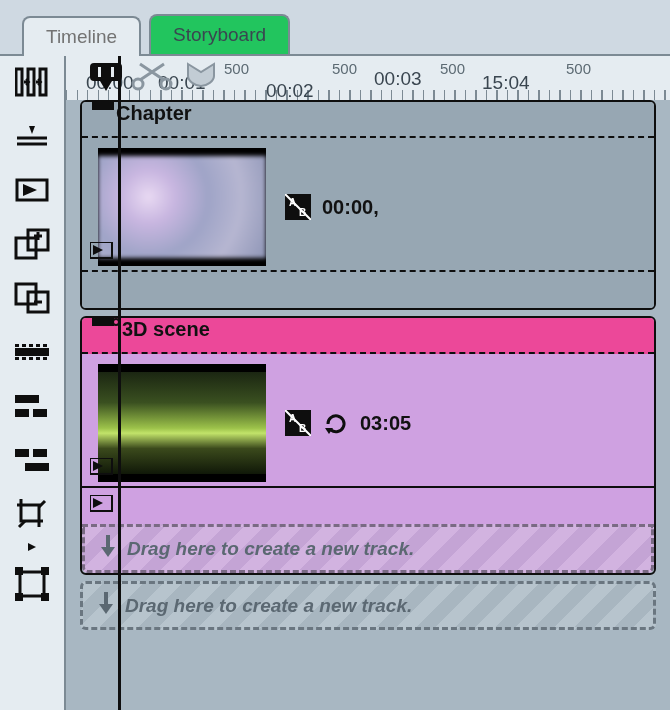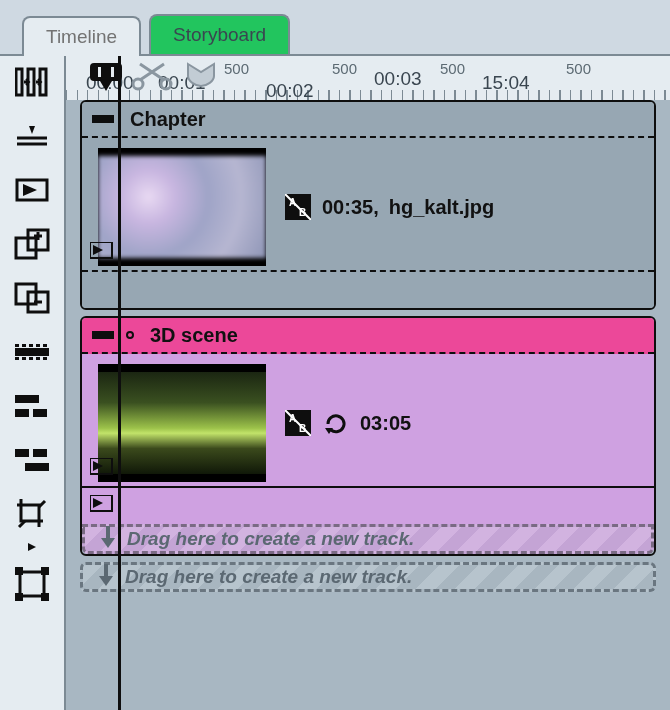--- a/index.html
+++ b/index.html
@@ -33,37 +33,37 @@
 
   
   .tracks{position:absolute;left:14px;right:14px;top:44px}
 
   .chapter{border:2px solid #0e0e0e;border-radius:6px;overflow:hidden;margin-bottom:6px}
   .chapter.blue .chap-head{background:#97a7b3}
   .chapter.blue .clip{background:#97a7b3}
   .chapter.purple .chap-head{background:#ec4899}
   .chapter.purple .clip,.chapter.purple .subtrack{background:#cfa1e1}
 
-  .chap-head{display:flex;align-items:center;gap:16px;height:36px;padding:0 10px;font-size:20px;font-weight:700;color:#111;border-bottom:2px dashed #0e0e0e}
+  .chap-head{display:flex;gap:2px;height:36px;padding:0 10px;font-size:20px;font-weight:700;color:#111;border-bottom:2px dashed #0e0e0e}
   .chap-head .collapse{width:22px;height:8px;background:#0e0e0e}
   .chap-head .hollow{display:inline-block;width:8px;height:8px;border:2px solid #0e0e0e;border-radius:50%;margin-left:-4px}
 
   .clip{display:flex;align-items:center;gap:18px;padding:10px 16px 4px;position:relative}
   .thumb{width:168px;height:118px;background:#000;padding:8px 0;display:flex;align-items:center;justify-content:center;overflow:hidden}
   .thumb .img{width:100%;height:100%;}
   .blurimg{background:radial-gradient(circle at 30% 40%,#e8d9f2 0%,#c8b6e0 20%,#9fa4c7 45%,#b6b6d1 70%,#8e95b6 100%);filter:blur(2px)}
   .forestimg{background:linear-gradient(to bottom,#1b2612 0%,#3a5020 30%,#9cc24a 55%,#c2e36a 60%,#3b4a1c 75%,#101808 100%)}
   .clip-meta{display:flex;flex-direction:column;gap:6px;font-size:20px;font-weight:600;color:#111}
   .clip-meta .row{display:flex;align-items:center;gap:10px}
   .clip .flag{position:absolute;left:8px;bottom:6px}
 
   .subtrack{height:38px;border-top:2px solid #0e0e0e;display:flex;align-items:center;padding:0 8px}
   .emptytrack{height:38px}
 
-  .drop{height:30px;border:3px dashed #6a7680;border-radius:6px;margin-top:6px;display:flex;align-items:center;gap:10px;padding:0 14px;font-size:19px;font-style:italic;font-weight:600;color:#5b6872;background:repeating-linear-gradient(135deg,#b7c4cd 0 14px,#a8b6c0 14px 28px)}
+  .drop{height:49px;border:3px dashed #6a7680;border-radius:6px;margin-top:6px;display:flex;align-items:center;gap:10px;padding:0 14px;font-size:19px;font-style:italic;font-weight:600;color:#5b6872;background:repeating-linear-gradient(135deg,#b7c4cd 0 14px,#a8b6c0 14px 28px)}
   .drop.purple{background:repeating-linear-gradient(135deg,#d2b3e0 0 14px,#c4a4d5 14px 28px);border-color:#7a6a84;margin-top:0;border-top-left-radius:0;border-top-right-radius:0}
 
   .vline{position:absolute;top:0;bottom:0;width:3px;background:#0e0e0e;left:52px;z-index:5}
 
   
   .ic{display:inline-flex;width:28px;height:28px;align-items:center;justify-content:center}
 </style>
 </head>
 <body>
 
@@ -223,22 +223,21 @@
           <div class="clip-meta">
             <div class="row">
               <span class="ic">
                 <svg width="26" height="26" viewBox="0 0 26 26">
                     <rect width="26" height="26" fill="#0e0e0e"></rect>
                     <path d="M0 0L26 26" stroke="#fff" stroke-width="2"></path>
                     <text x="4" y="12" font-size="10" fill="#fff" font-weight="bold">A</text>
                     <text x="14" y="22" font-size="10" fill="#fff" font-weight="bold">B</text>
                   </svg>
               </span>
-              <span>00:35,</span>
-              <span>hg_kalt.jpg</span>
+              <span>00:00,</span>
             </div>
           </div>
           <span class="flag">
             <svg width="24" height="18" viewBox="0 0 24 18">
                 <rect x="0" y="0" width="22" height="16" fill="none" stroke="#0e0e0e" stroke-width="2"></rect>
                 <polygon points="3,3 3,13 13,8" fill="#0e0e0e"></polygon>
               </svg>
           </span>
         </div>
         <div class="emptytrack" style="background:#97a7b3;border-top:2px dashed #0e0e0e"></div>

